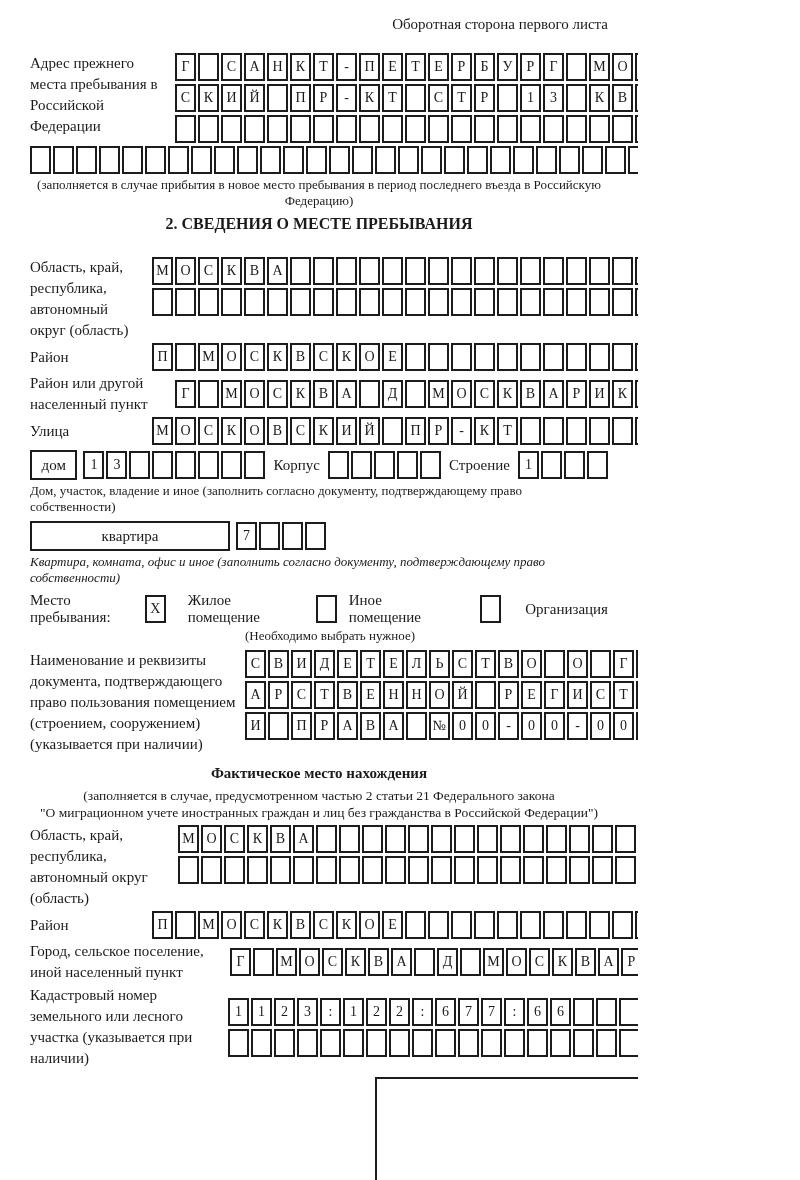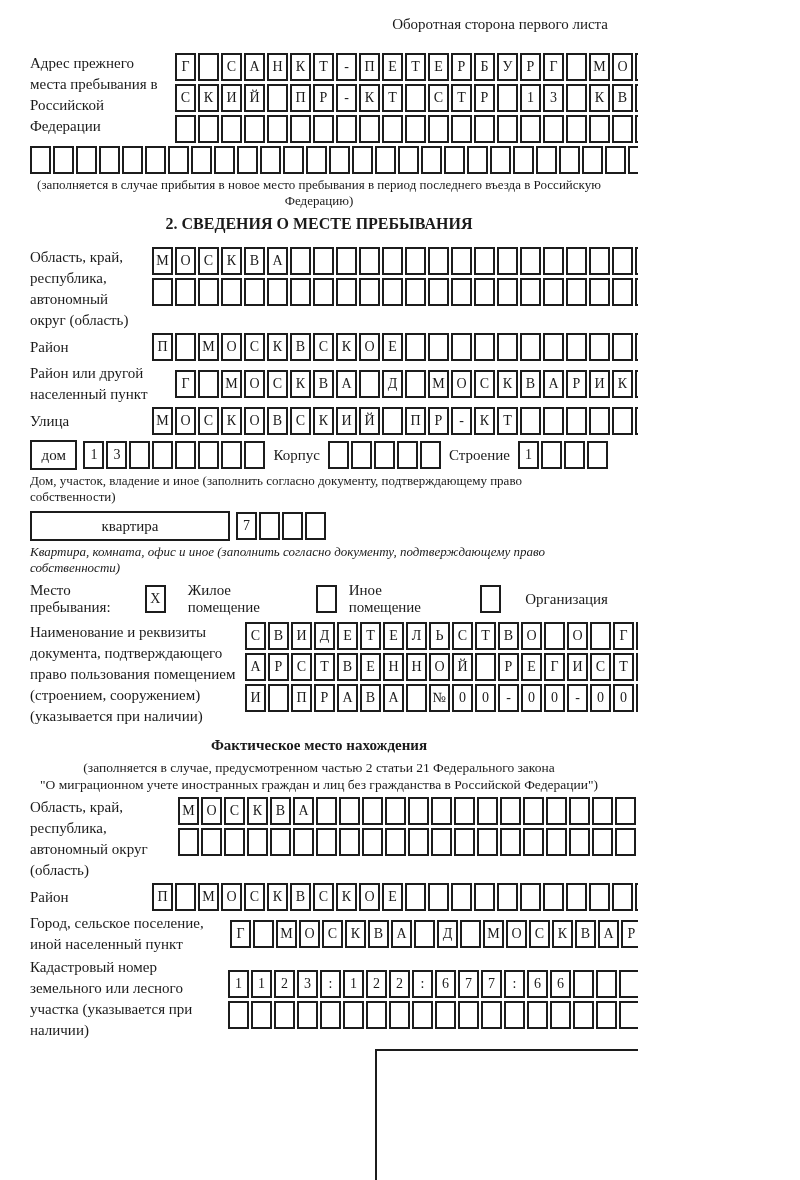--- a/index.html
+++ b/index.html
@@ -27,21 +27,21 @@
   .boxrow{display:flex;gap:2px;}
   .boxrow .cell{flex:0 0 auto;}
   .cell{
     display:inline-block;width:17px;height:24px;
     border:2px solid #1c1c1c;background:#fff;
     text-align:center;font:14px/24px "Liberation Serif", serif;
     box-sizing:content-box;
   }
   .fullrow{margin-top:3px;}
   .note{font-size:13px;text-align:center;margin:3px 0 6px 0;}
-  .title{font-size:16px;font-weight:bold;text-align:center;margin:6px 0 14px 0;}
+  .title{font-size:16px;font-weight:bold;text-align:center;margin:6px 0 24px 0;}
   .subtitle{font-size:15px;font-weight:bold;text-align:center;margin:10px 0 6px 0;}
   .fieldbox{
     border:2px solid #1c1c1c;height:26px;line-height:26px;
     text-align:center;font-size:15px;box-sizing:content-box;background:#fff;
   }
   .dom-box{width:160px;}
   .kv-box{width:196px;}
   .inline-row{display:flex;align-items:center;margin:5px 0 2px 0;}
   .inline-label{font-size:15px;margin:0 8px;}
   .stay-row{display:flex;align-items:center;margin:4px 0 2px 0;font-size:15px;}
@@ -383,20 +383,21 @@
     <span style="margin-left:22px;">Жилое помещение</span>
     <div class="boxrow" style="margin-left:28px;">
         <span class="cell"></span>
       </div>
     <span style="margin-left:12px;">Иное помещение</span>
     <div class="boxrow" style="margin-left:40px;">
         <span class="cell"></span>
       </div>
     <span style="margin-left:24px;">Организация</span>
   </div>
+  <div class="stay-note">(Необходимо выбрать нужное)</div>
 
   <div class="block" style="margin-top:6px;">
     <div class="rowlabel w215">Наименование и реквизиты документа, подтверждающего право пользования помещением (строением, сооружением) (указывается при наличии)</div>
     <div class="rows">
       <div class="boxrow">
           <span class="cell">С</span>
           <span class="cell">В</span>
           <span class="cell">И</span>
           <span class="cell">Д</span>
           <span class="cell">Е</span>

